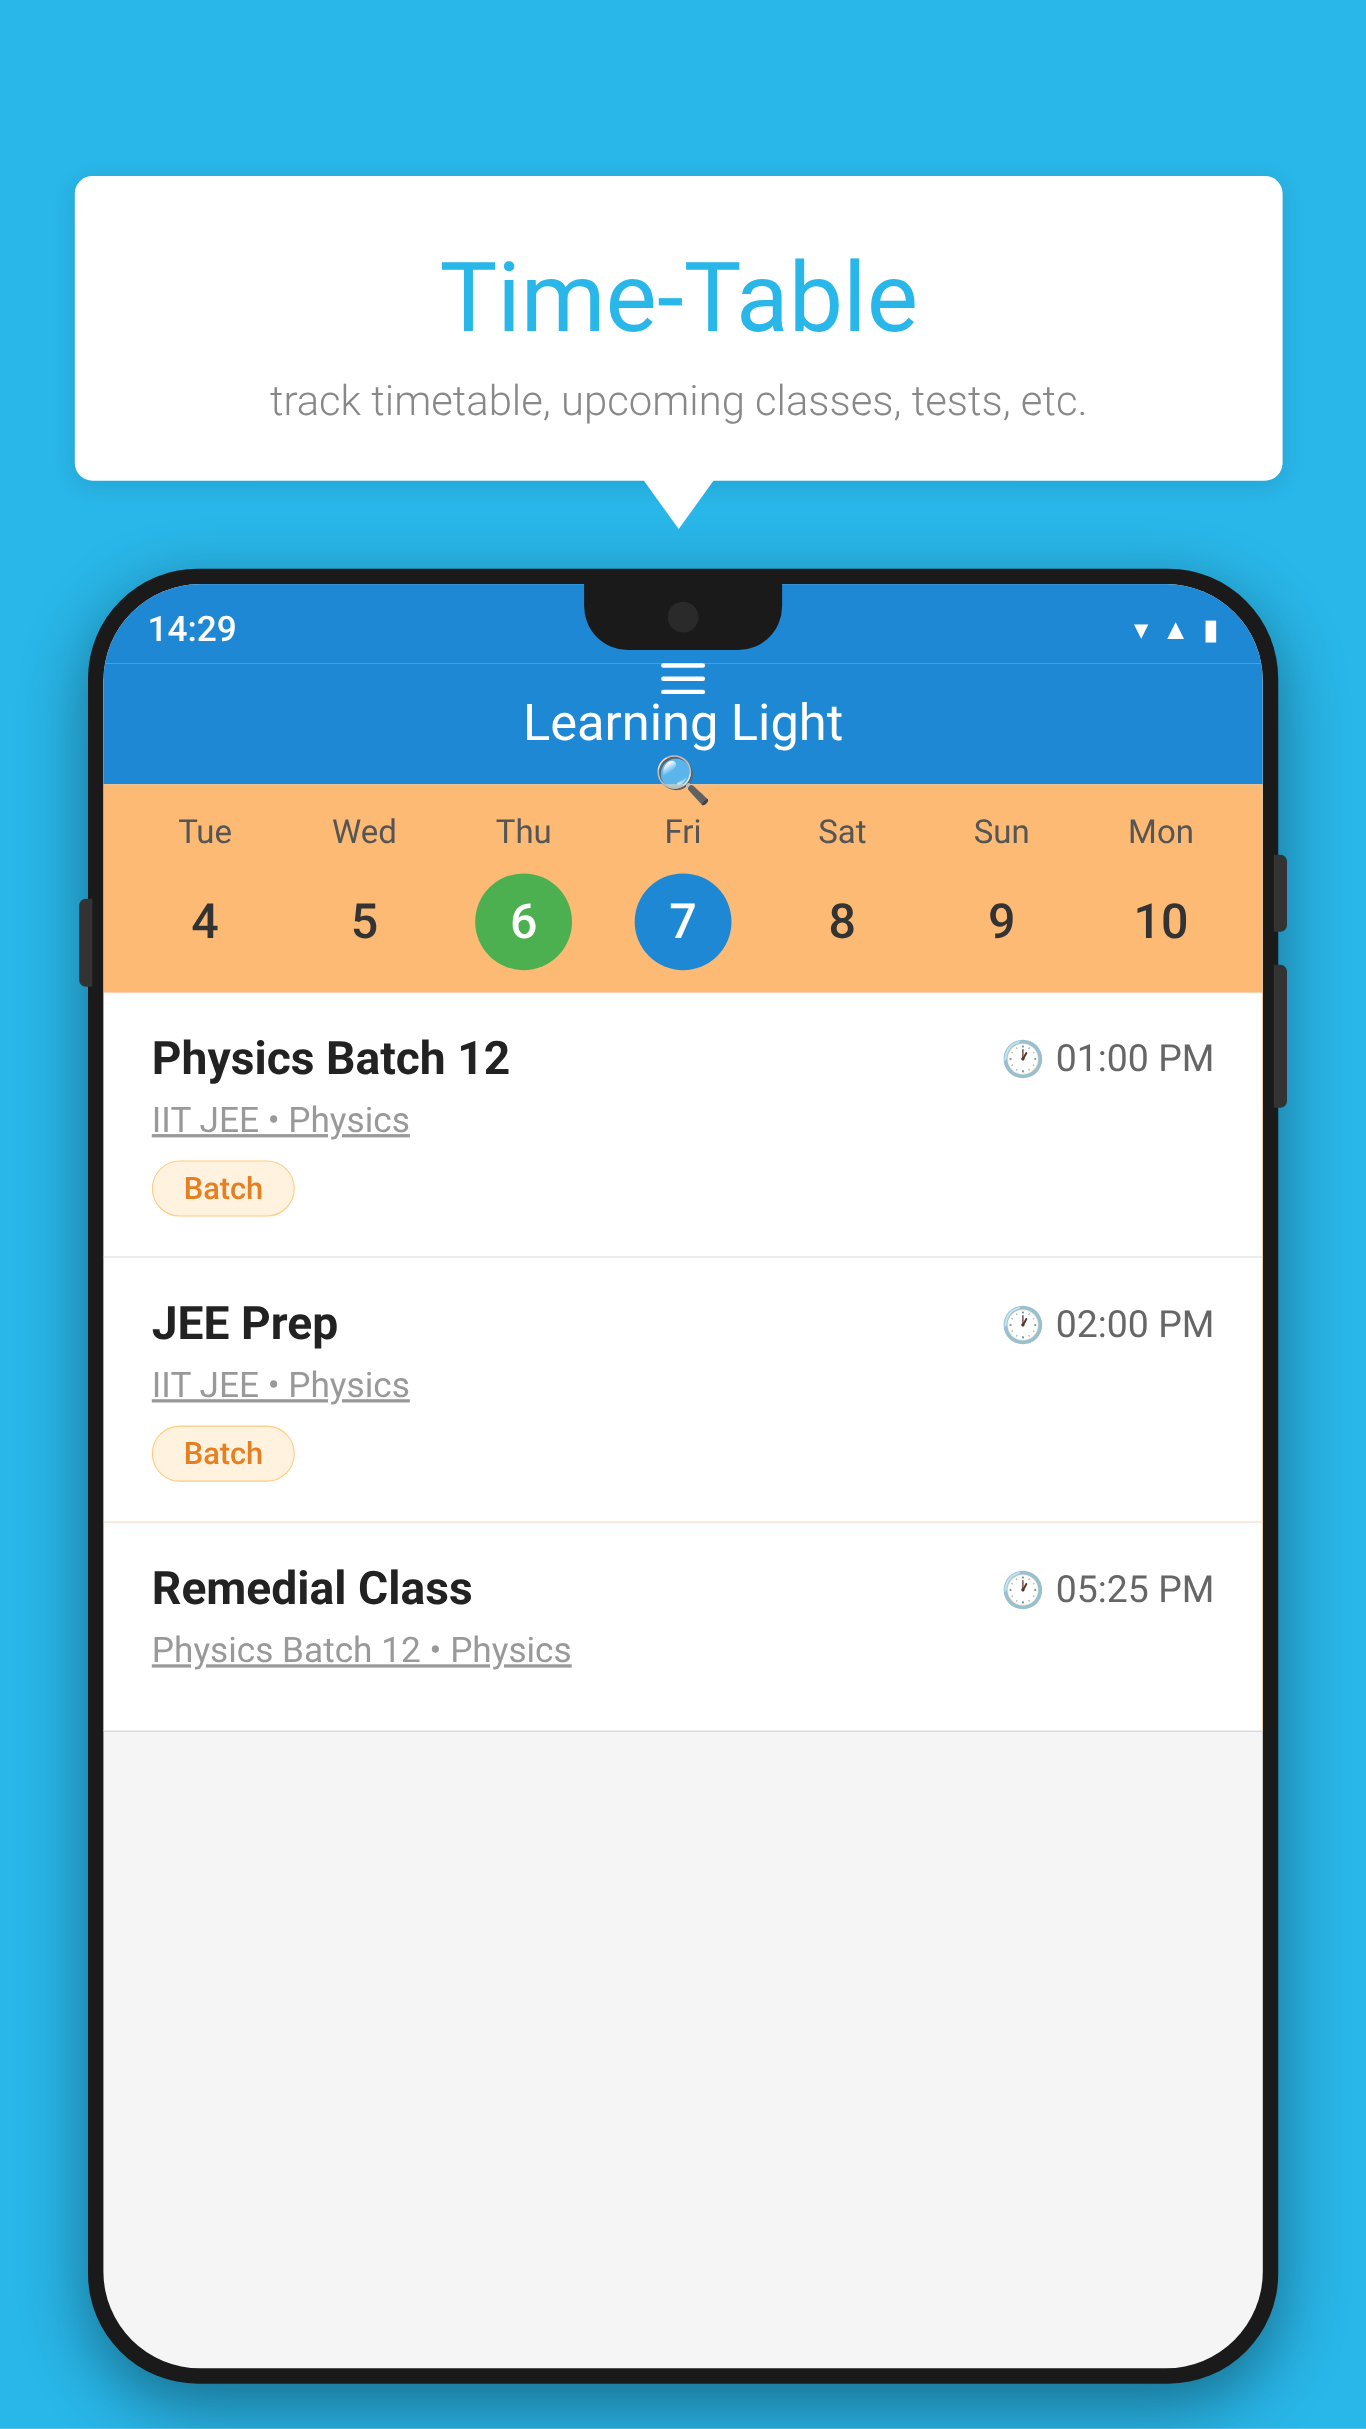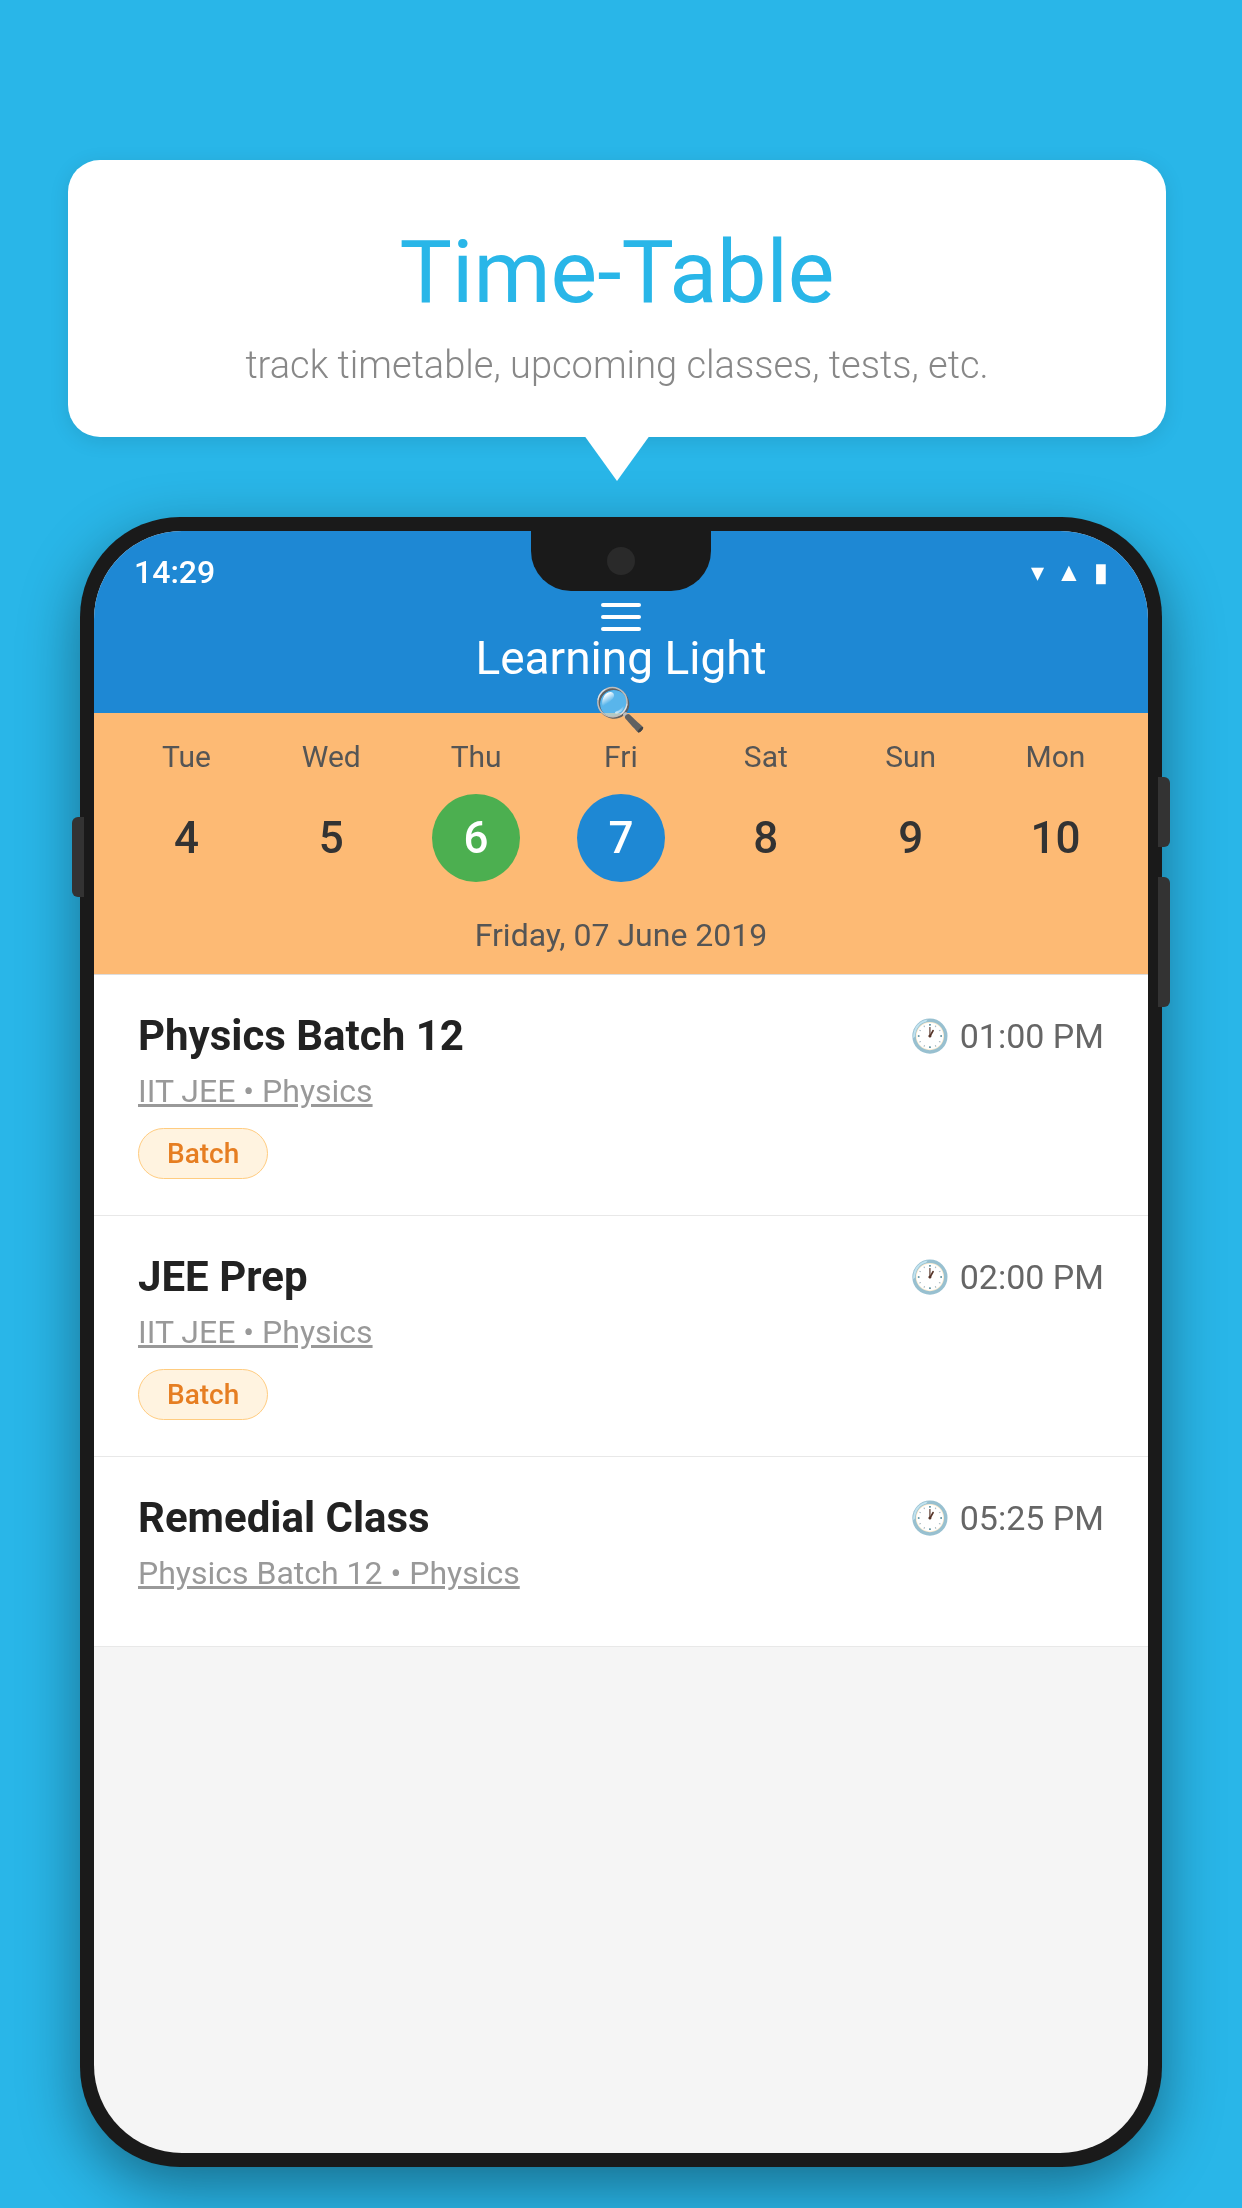--- a/index.html
+++ b/index.html
@@ -14,21 +14,21 @@
       position: relative;
     }
 
     
     .tooltip-card {
       position: absolute;
       top: 160px;
       left: 68px;
       right: 76px;
       background: #fff;
-      border-radius: 32px;
+      border-radius: 16px;
       padding: 60px 60px 50px;
       text-align: center;
       box-shadow: 0 4px 20px rgba(0,0,0,0.1);
     }
 
     .tooltip-card::after {
       content: '';
       position: absolute;
       bottom: -44px;
       left: 50%;
@@ -364,21 +364,20 @@
           </div>
         <div class="day-numbers">
         <div class="day-number">4</div>
             <div class="day-number">5</div>
             <div class="day-number today">6</div>
             <div class="day-number selected">7</div>
             <div class="day-number">8</div>
             <div class="day-number">9</div>
             <div class="day-number">10</div>
           </div>
-        <div class="selected-date">Friday, 07 June 2019</div>
       </div>
 
       <div class="class-list">
       <div class="class-item">
       <div class="class-header">
         <span class="class-name">Physics Batch 12</span>
         <span class="class-time">
           <span class="clock-icon">🕐</span>
           01:00 PM
         </span>

